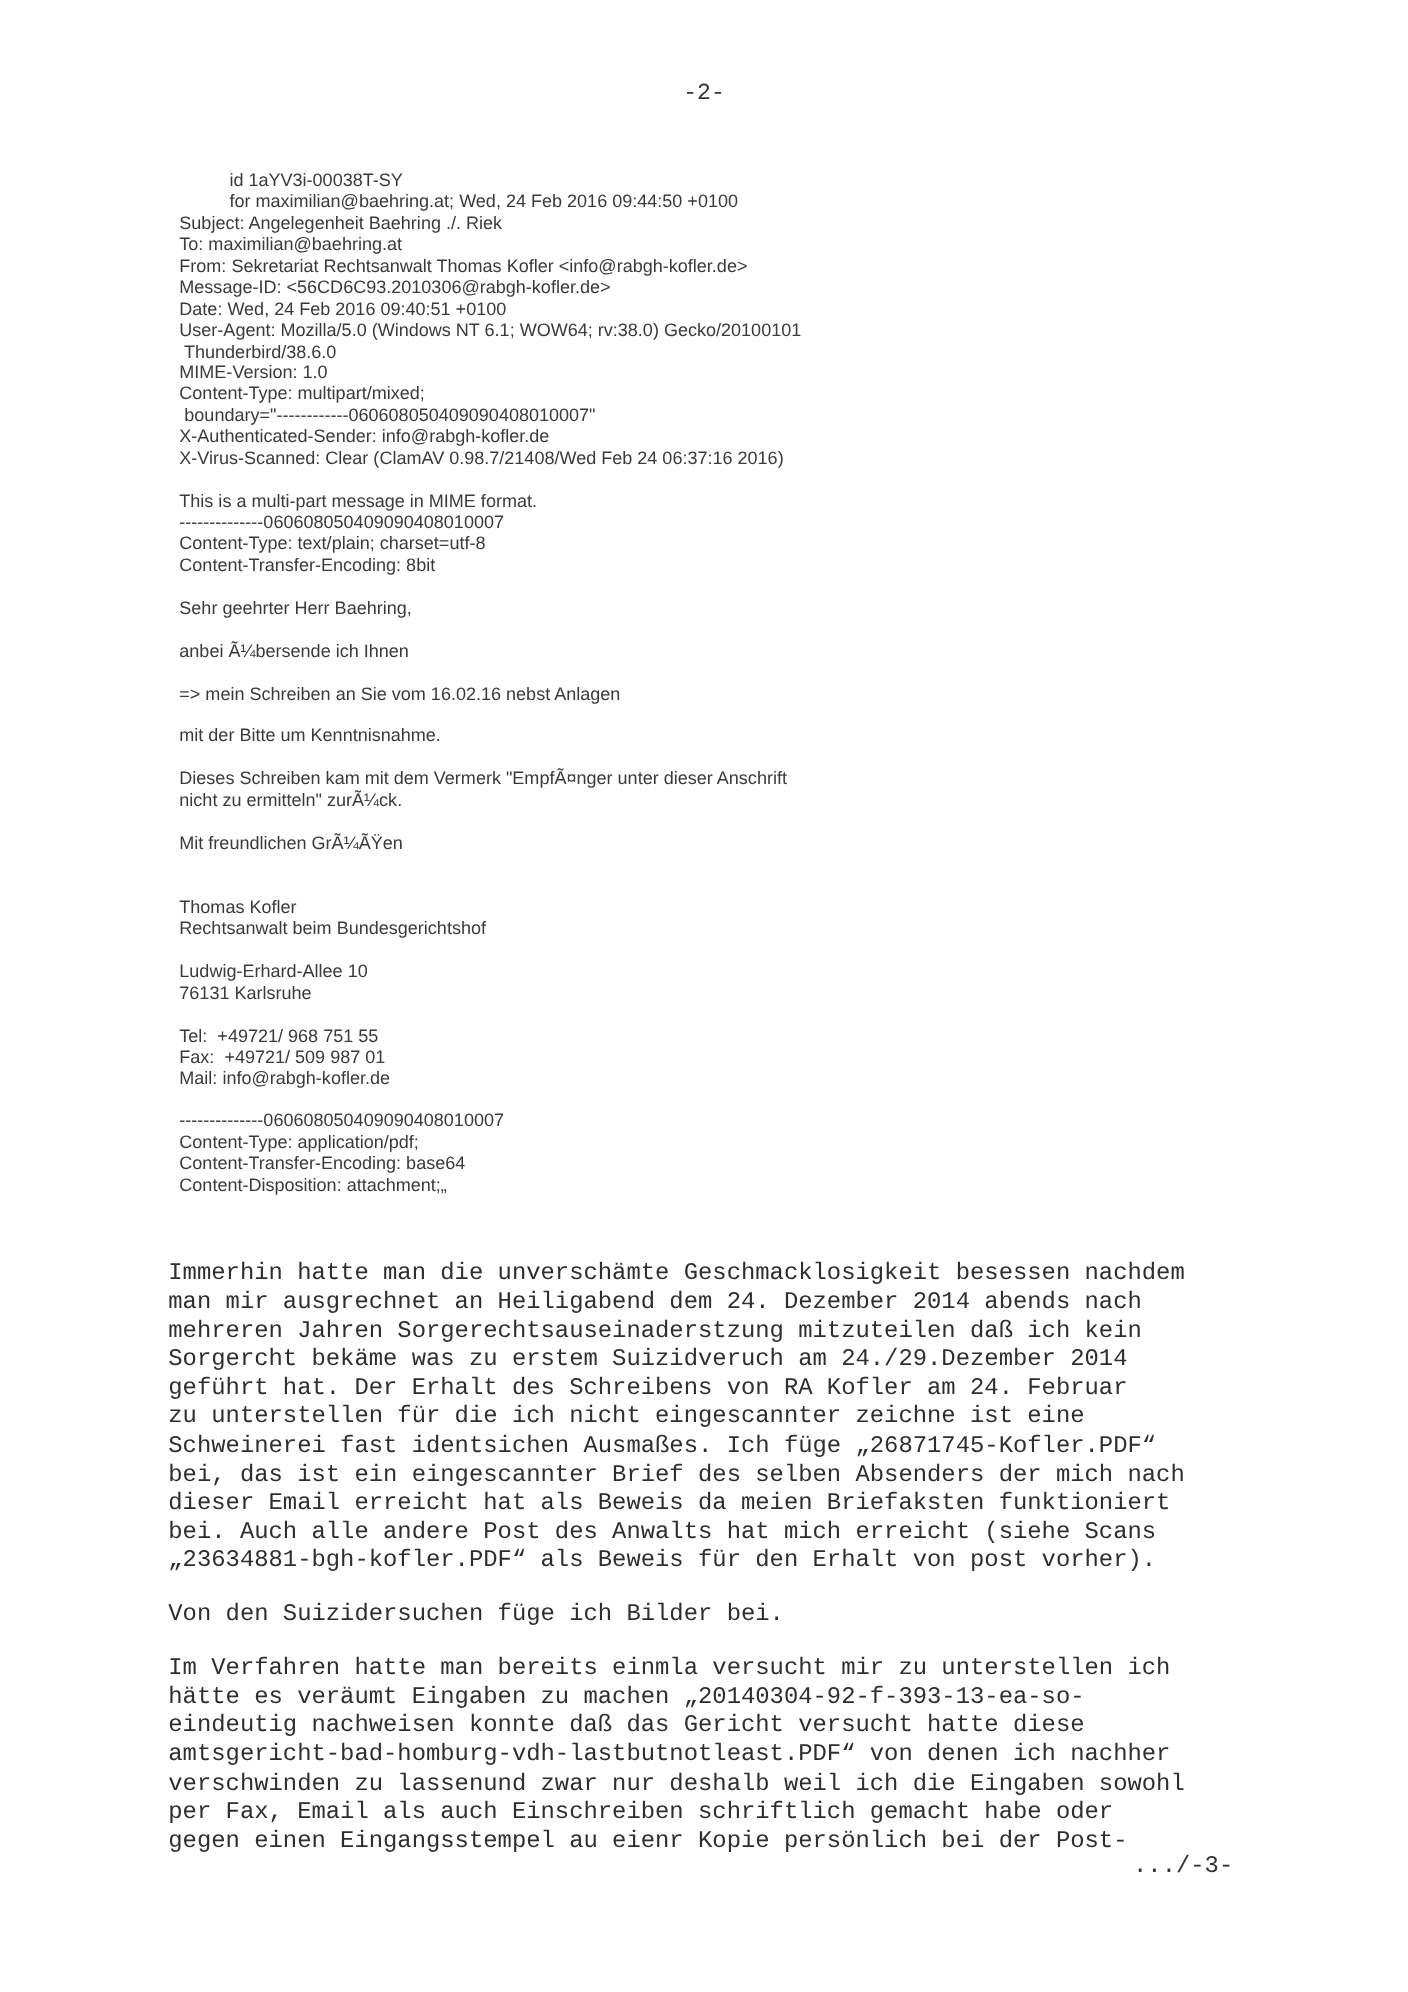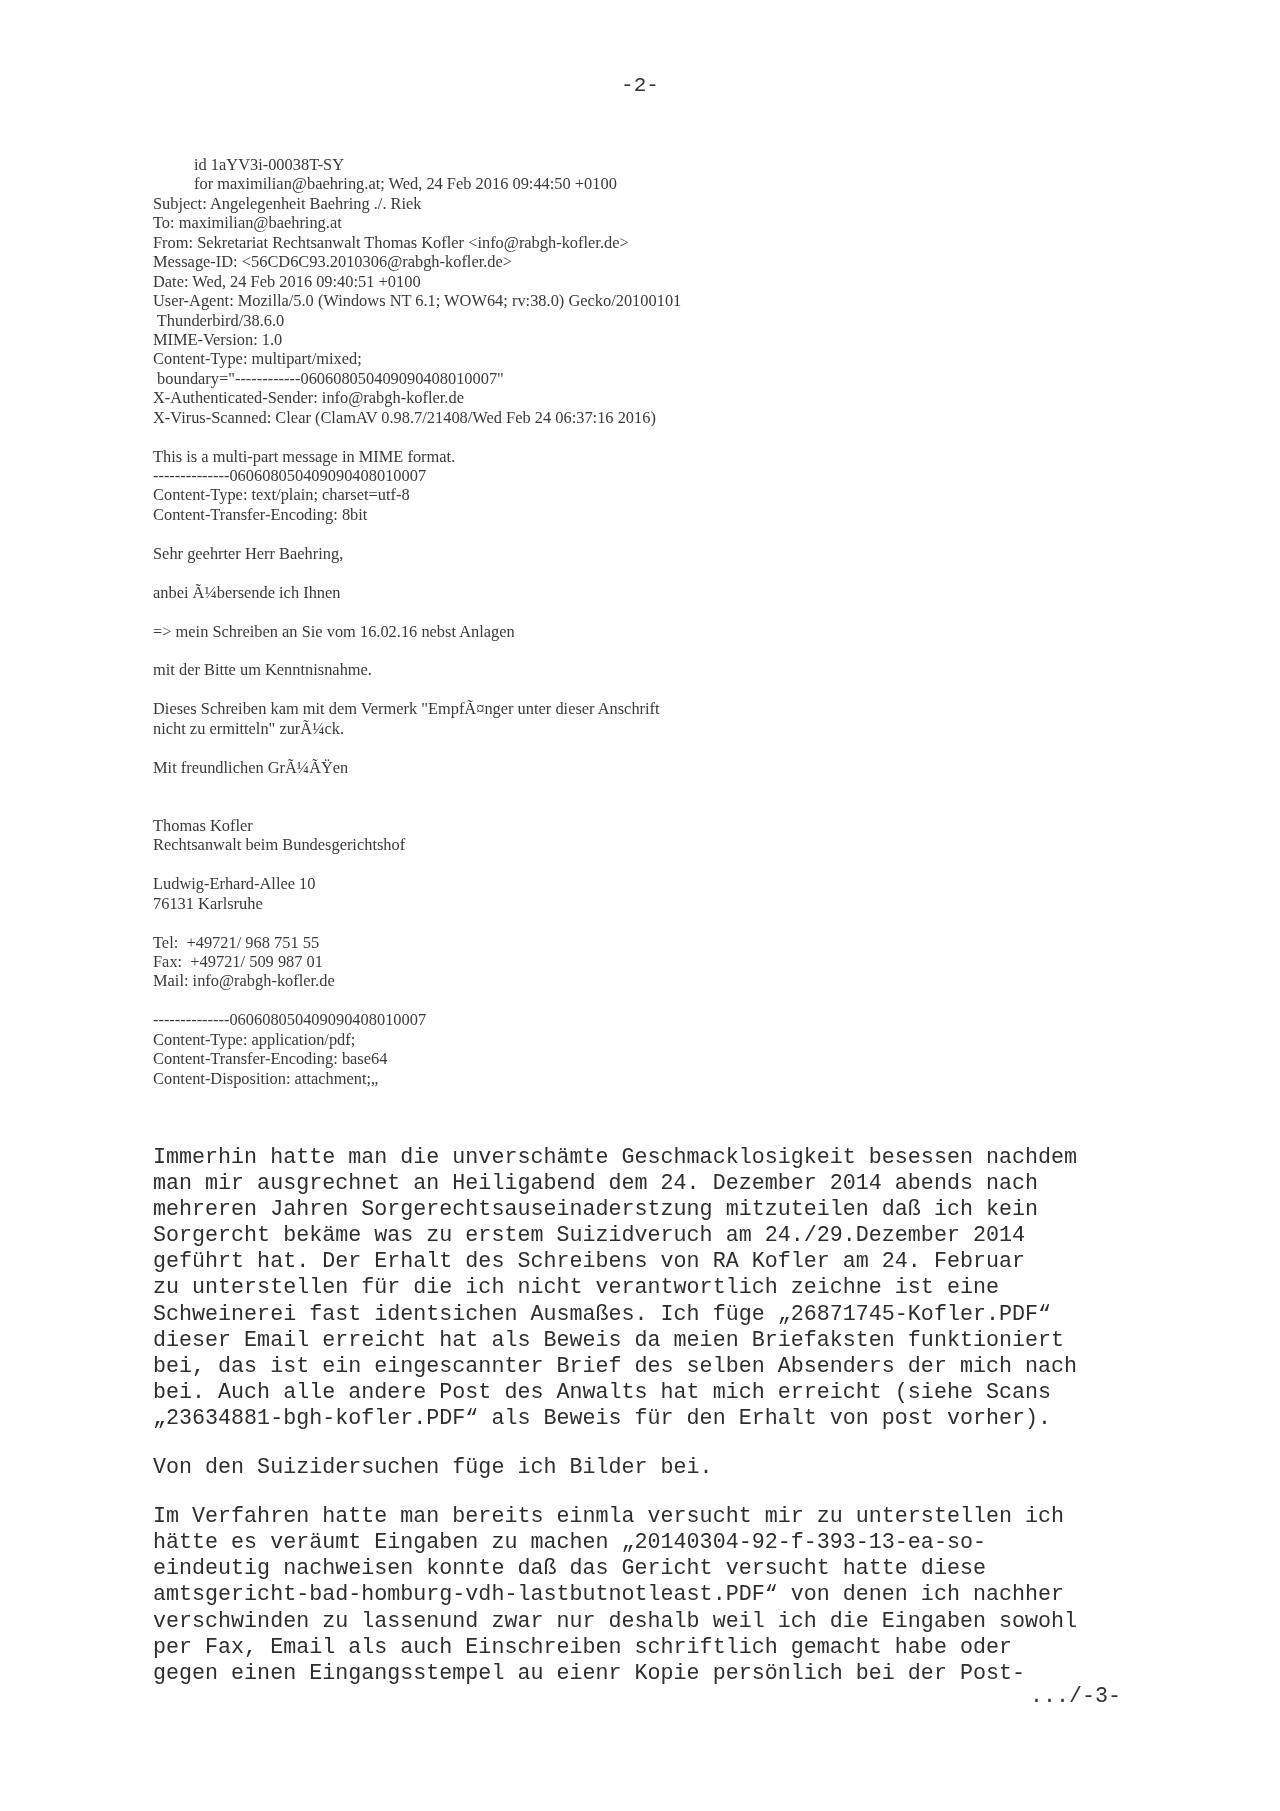--- a/index.html
+++ b/index.html
@@ -1,20 +1,20 @@
 <!DOCTYPE html>
 <html><head>
 <meta charset="utf-8">
 <style>
   html, body { margin:0; padding:0; background:#ffffff; }
   body { width:1280px; height:1811px; position:relative; overflow:hidden; color:#2a2a2a; }
   .pagenum { position:absolute; top:74px; left:0; width:1280px; text-align:center;
     font-family:"Liberation Mono", monospace; font-size:21px; color:#333; }
-  .mail { position:absolute; top:155px; left:153px; margin:0;
-    font-family:Liberation Serif, serif; font-size:16.4px; line-height:19.45px;
+  .mail { position:absolute; top:155px; left:163px; margin:0;
+    font-family:Liberation Sans, sans-serif; font-size:16.4px; line-height:19.45px;
     color:#3a3a3a; white-space:pre; }
   .mail .ln { display:block; height:19.45px; }
   .body { position:absolute; top:1113px; left:153px; width:980px;
     font-family:"Liberation Mono", monospace; font-size:21.7px; line-height:26.1px; color:#2e2e2e;margin-top:32px; }
   .body .ln { display:block; white-space:pre; height:26.1px; }
   .body .gap { height:23px; }
   .next { position:absolute; top:1684px; left:1030px;
     font-family:"Liberation Mono", monospace; font-size:21.7px; color:#333; white-space:pre; }
 </style>
 </head>
@@ -24,24 +24,24 @@
 
 <div class="mail" id="mail"><span class="ln">          id 1aYV3i-00038T-SY</span><span class="ln">          for maximilian@baehring.at; Wed, 24 Feb 2016 09:44:50 +0100</span><span class="ln">Subject: Angelegenheit Baehring ./. Riek</span><span class="ln">To: maximilian@baehring.at</span><span class="ln">From: Sekretariat Rechtsanwalt Thomas Kofler &lt;info@rabgh-kofler.de&gt;</span><span class="ln">Message-ID: &lt;56CD6C93.2010306@rabgh-kofler.de&gt;</span><span class="ln">Date: Wed, 24 Feb 2016 09:40:51 +0100</span><span class="ln">User-Agent: Mozilla/5.0 (Windows NT 6.1; WOW64; rv:38.0) Gecko/20100101</span><span class="ln"> Thunderbird/38.6.0</span><span class="ln">MIME-Version: 1.0</span><span class="ln">Content-Type: multipart/mixed;</span><span class="ln"> boundary="------------060608050409090408010007"</span><span class="ln">X-Authenticated-Sender: info@rabgh-kofler.de</span><span class="ln">X-Virus-Scanned: Clear (ClamAV 0.98.7/21408/Wed Feb 24 06:37:16 2016)</span><span class="ln"></span><span class="ln">This is a multi-part message in MIME format.</span><span class="ln">--------------060608050409090408010007</span><span class="ln">Content-Type: text/plain; charset=utf-8</span><span class="ln">Content-Transfer-Encoding: 8bit</span><span class="ln"></span><span class="ln">Sehr geehrter Herr Baehring,</span><span class="ln"></span><span class="ln">anbei Ã¼bersende ich Ihnen</span><span class="ln"></span><span class="ln">=&gt; mein Schreiben an Sie vom 16.02.16 nebst Anlagen</span><span class="ln"></span><span class="ln">mit der Bitte um Kenntnisnahme.</span><span class="ln"></span><span class="ln">Dieses Schreiben kam mit dem Vermerk "EmpfÃ¤nger unter dieser Anschrift</span><span class="ln">nicht zu ermitteln" zurÃ¼ck.</span><span class="ln"></span><span class="ln">Mit freundlichen GrÃ¼ÃŸen</span><span class="ln"></span><span class="ln"></span><span class="ln">Thomas Kofler</span><span class="ln">Rechtsanwalt beim Bundesgerichtshof</span><span class="ln"></span><span class="ln">Ludwig-Erhard-Allee 10</span><span class="ln">76131 Karlsruhe</span><span class="ln"></span><span class="ln">Tel:  +49721/ 968 751 55</span><span class="ln">Fax:  +49721/ 509 987 01</span><span class="ln">Mail: info@rabgh-kofler.de</span><span class="ln"></span><span class="ln">--------------060608050409090408010007</span><span class="ln">Content-Type: application/pdf;</span><span class="ln">Content-Transfer-Encoding: base64</span><span class="ln">Content-Disposition: attachment;„</span></div>
 
 <div class="body">
   <div id="p1">
       <span class="ln">Immerhin hatte man die unverschämte Geschmacklosigkeit besessen nachdem</span>
       <span class="ln">man mir ausgrechnet an Heiligabend dem 24. Dezember 2014 abends nach</span>
       <span class="ln">mehreren Jahren Sorgerechtsauseinaderstzung mitzuteilen daß ich kein</span>
       <span class="ln">Sorgercht bekäme was zu erstem Suizidveruch am 24./29.Dezember 2014</span>
       <span class="ln">geführt hat. Der Erhalt des Schreibens von RA Kofler am 24. Februar</span>
-      <span class="ln">zu unterstellen für die ich nicht verantwortlich zeichne ist eine</span>
+      <span class="ln">zu unterstellen für die ich nicht eingescannter zeichne ist eine</span>
       <span class="ln">Schweinerei fast identsichen Ausmaßes. Ich füge „26871745-Kofler.PDF“</span>
+      <span class="ln">bei, das ist ein eingescannter Brief des selben Absenders der mich nach</span>
       <span class="ln">dieser Email erreicht hat als Beweis da meien Briefaksten funktioniert</span>
-      <span class="ln">bei, das ist ein eingescannter Brief des selben Absenders der mich nach</span>
       <span class="ln">bei. Auch alle andere Post des Anwalts hat mich erreicht (siehe Scans</span>
       <span class="ln">„23634881-bgh-kofler.PDF“ als Beweis für den Erhalt von post vorher).</span>
     </div>
   <div class="gap"></div>
   <div id="p2">
       <span class="ln">Von den Suizidersuchen füge ich Bilder bei.</span>
     </div>
   <div class="gap"></div>
   <div id="p3">
       <span class="ln">Im Verfahren hatte man bereits einmla versucht mir zu unterstellen ich</span>

